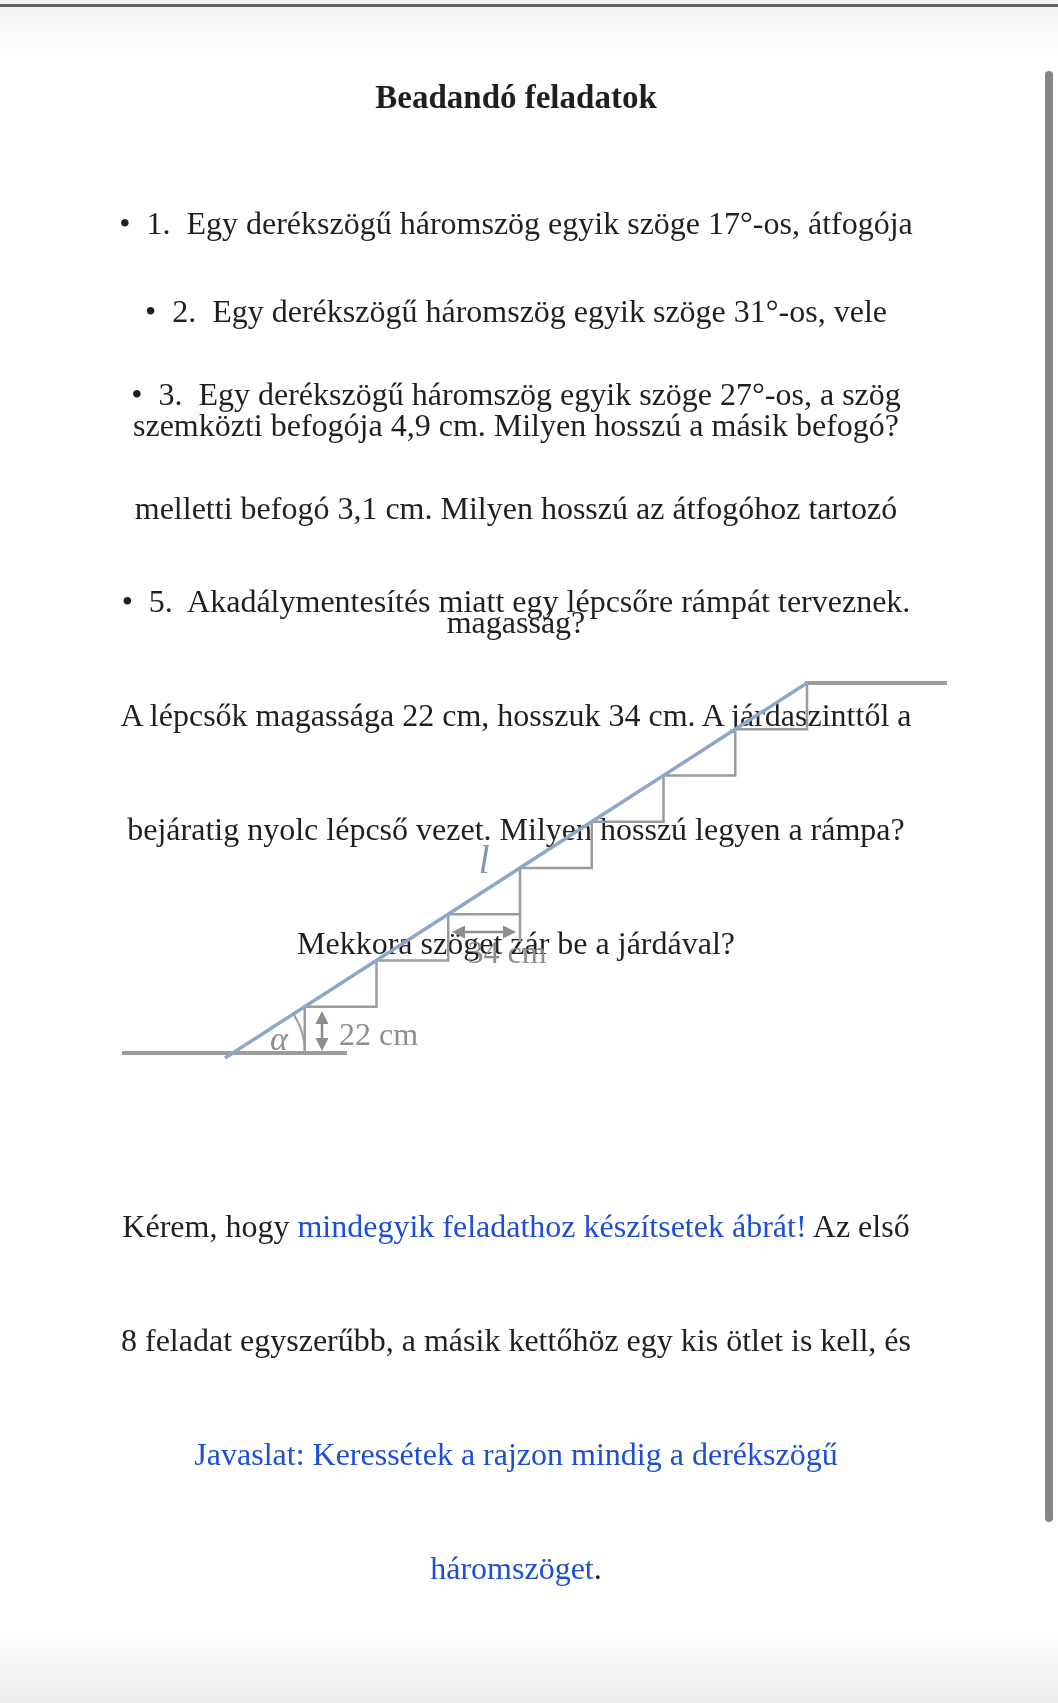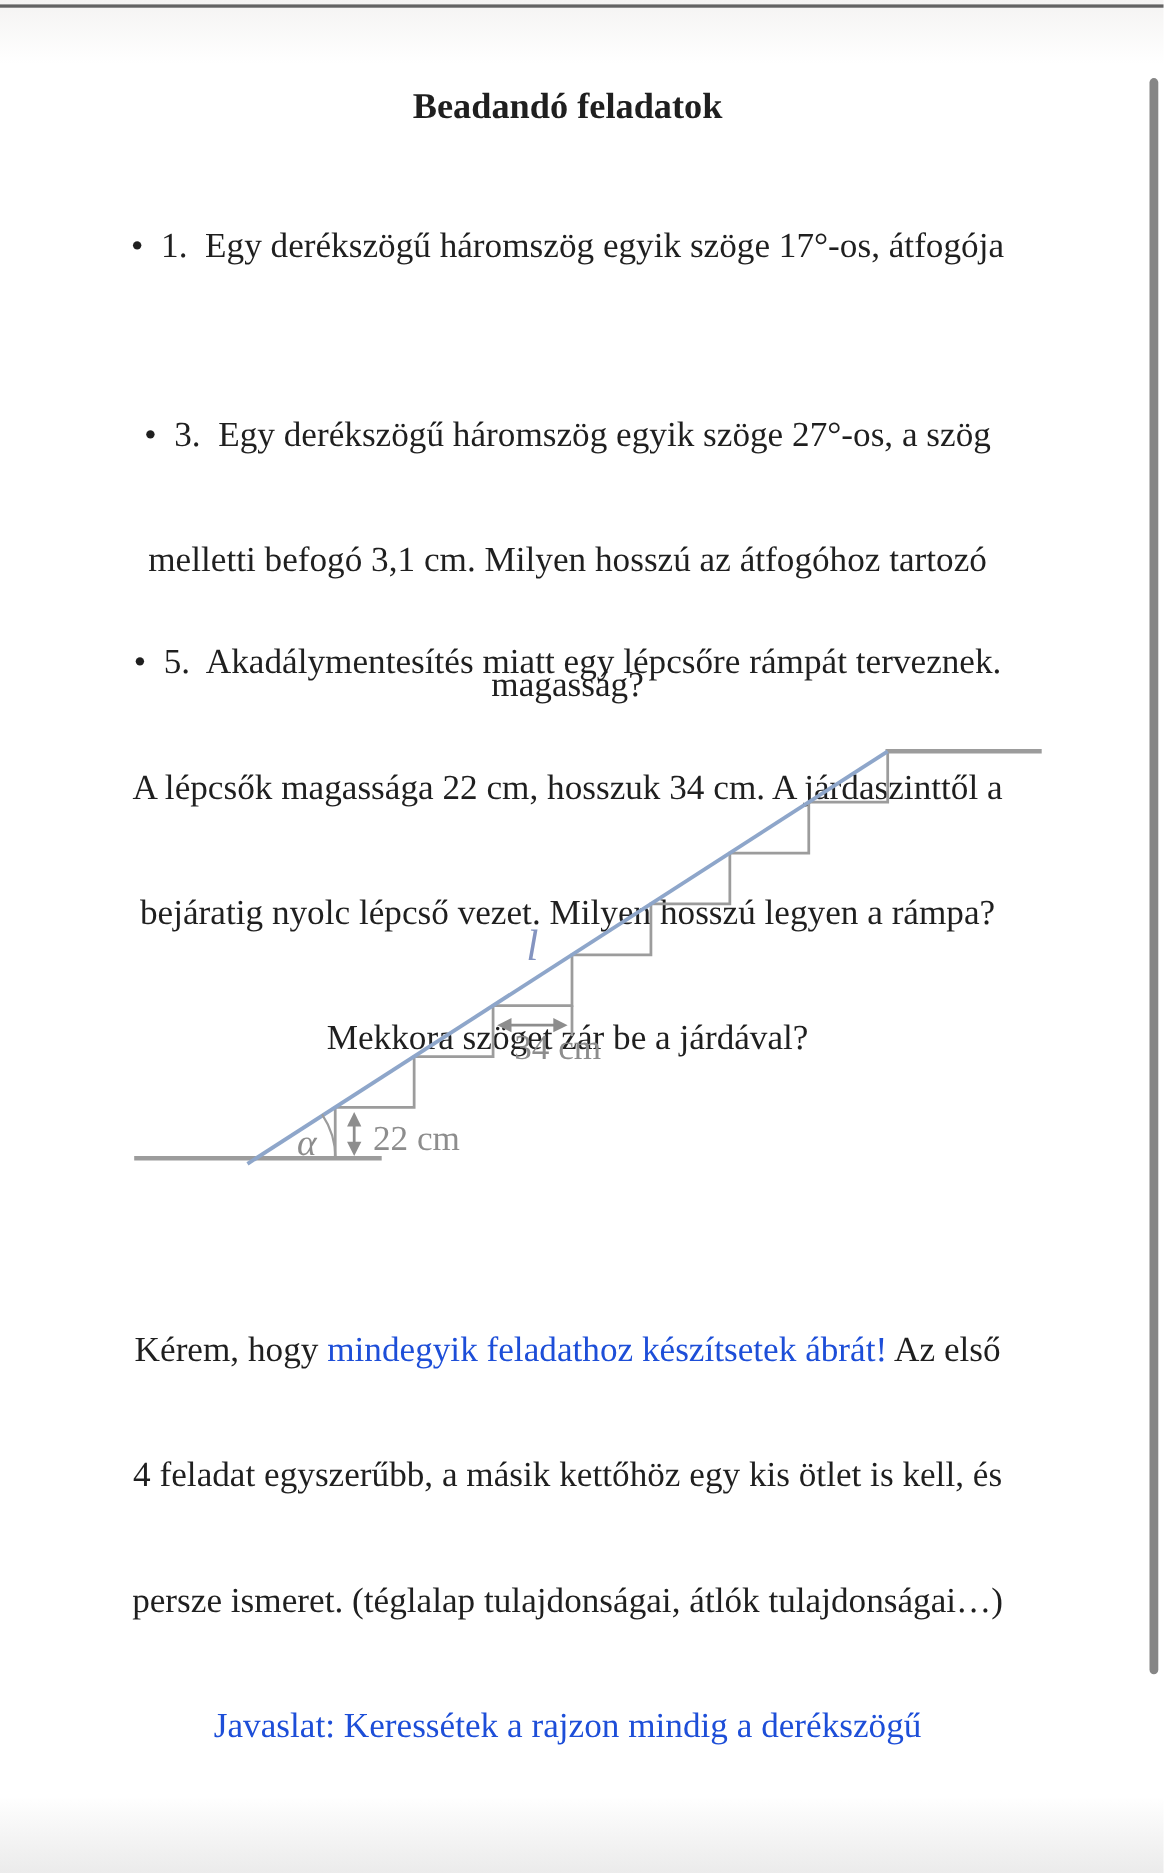--- a/index.html
+++ b/index.html
@@ -41,20 +41,24 @@
 
   <div class="top-strip"></div>
   <div class="top-line"></div>
 
   <h1 class="title">Beadandó feladatok</h1>
 
   <div class="block" style="top:128px">
     <div class="line">•  1.  Egy derékszögű háromszög egyik szöge 17°-os, átfogója</div>
   </div>
 
+  <div class="block" style="top:216px">
+    <div class="line">•  2.  Egy derékszögű háromszög egyik szöge 31°-os, vele</div>
+    <div class="line">szemközti befogója 4,9 cm. Milyen hosszú a másik befogó?</div>
+  </div>
 
   <div class="block" style="top:299px">
     <div class="line">•  3.  Egy derékszögű háromszög egyik szöge 27°-os, a szög</div>
     <div class="line">melletti befogó 3,1 cm. Milyen hosszú az átfogóhoz tartozó</div>
     <div class="line">magasság?</div>
   </div>
 
 
   <div class="block" style="top:506px">
     <div class="line">•  5.  Akadálymentesítés miatt egy lépcsőre rámpát terveznek.</div>
@@ -92,22 +96,21 @@
     </g>
 
     <text x="484" y="223" text-anchor="middle" font-family="Liberation Serif, serif" font-style="italic" font-size="40" fill="#8494c0">l</text>
     <text x="279" y="400" text-anchor="middle" font-family="Liberation Serif, serif" font-style="italic" font-size="34" fill="#8d8d8d">α</text>
     <text x="339" y="395" text-anchor="start" font-family="Liberation Serif, serif" font-size="32" fill="#8d8d8d">22 cm</text>
     <text x="507" y="313" text-anchor="middle" font-family="Liberation Serif, serif" font-size="32" fill="#8d8d8d">34 cm</text>
   </svg>
 
   <div class="block" style="top:1131px">
     <div class="line"><span>Kérem, hogy </span><span class="red">mindegyik feladathoz készítsetek ábrát!</span><span> Az első</span></div>
-    <div class="line">4 feladat egyszerűbb, a másik kettőhöz egy kis ötlet is kell, és</div>
-    <div class="line">persze ismeret. (téglalap tulajdonságai, átlók tulajdonságai…)</div>
+    <div class="line">8 feladat egyszerűbb, a másik kettőhöz egy kis ötlet is kell, és</div>
     <div class="line red">Javaslat: Keressétek a rajzon mindig a derékszögű</div>
     <div class="line"><span class="red">háromszöget</span><span>.</span></div>
     
     
     
     
     
     
     
     

